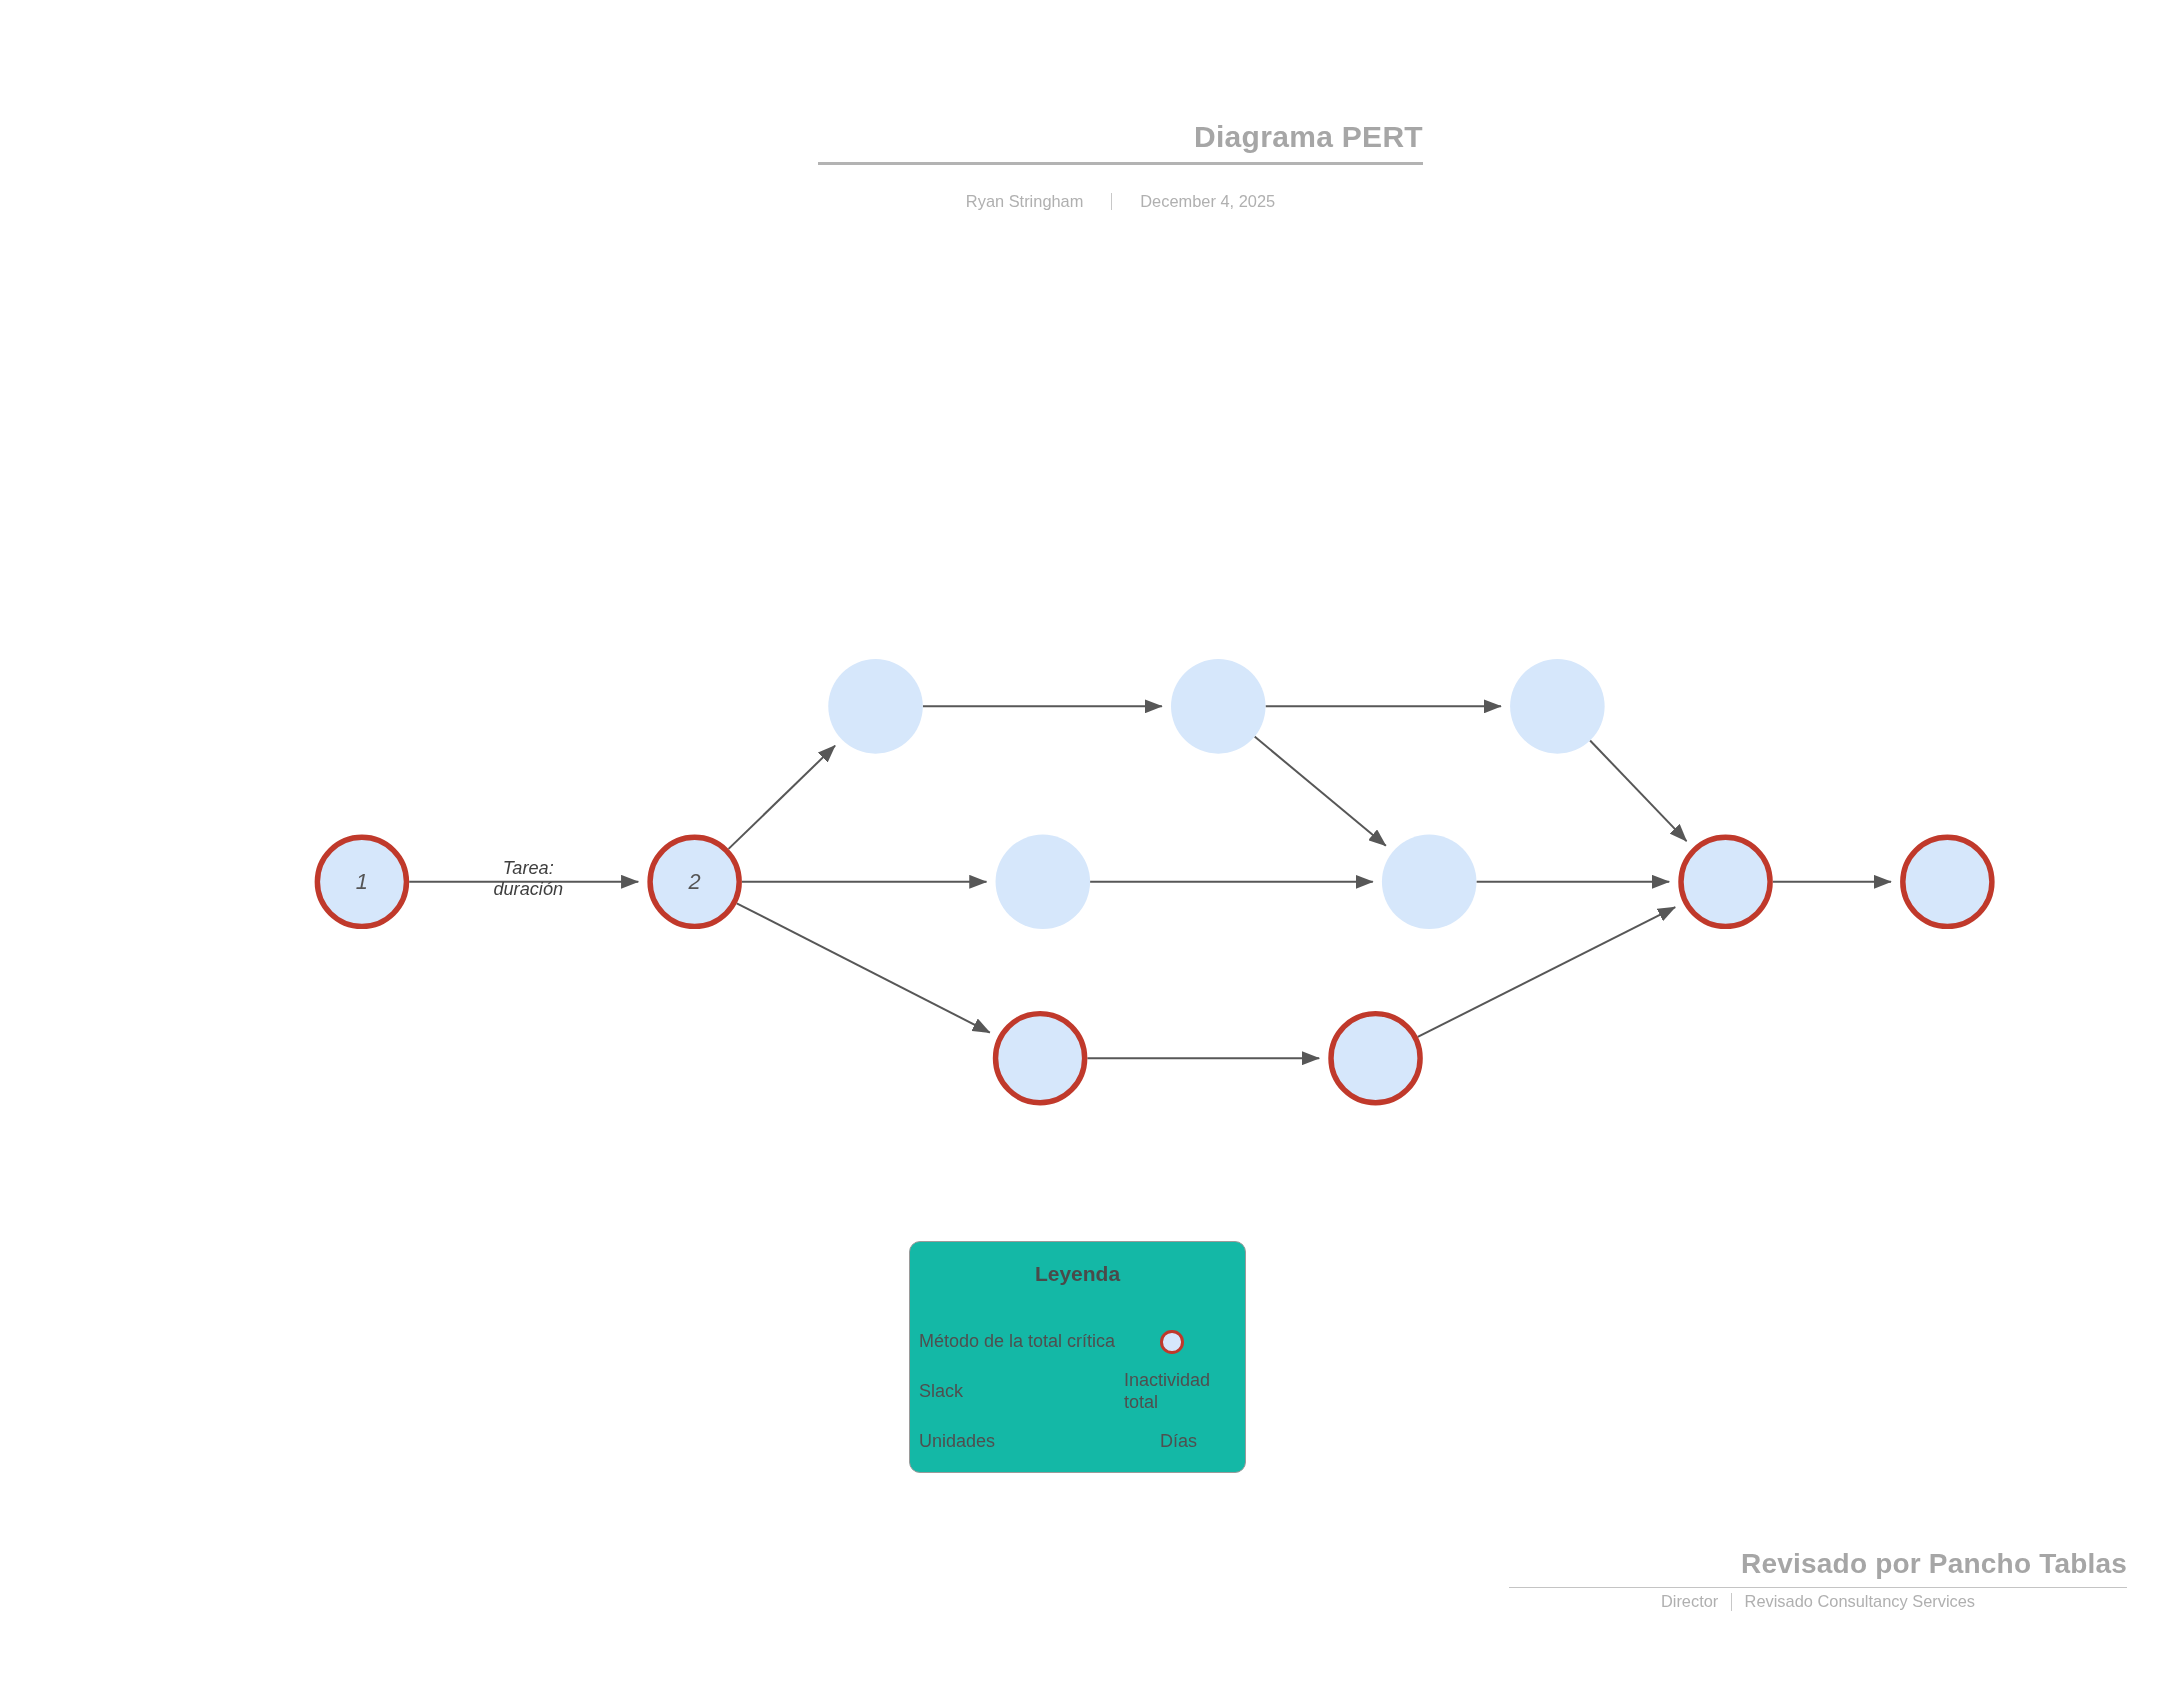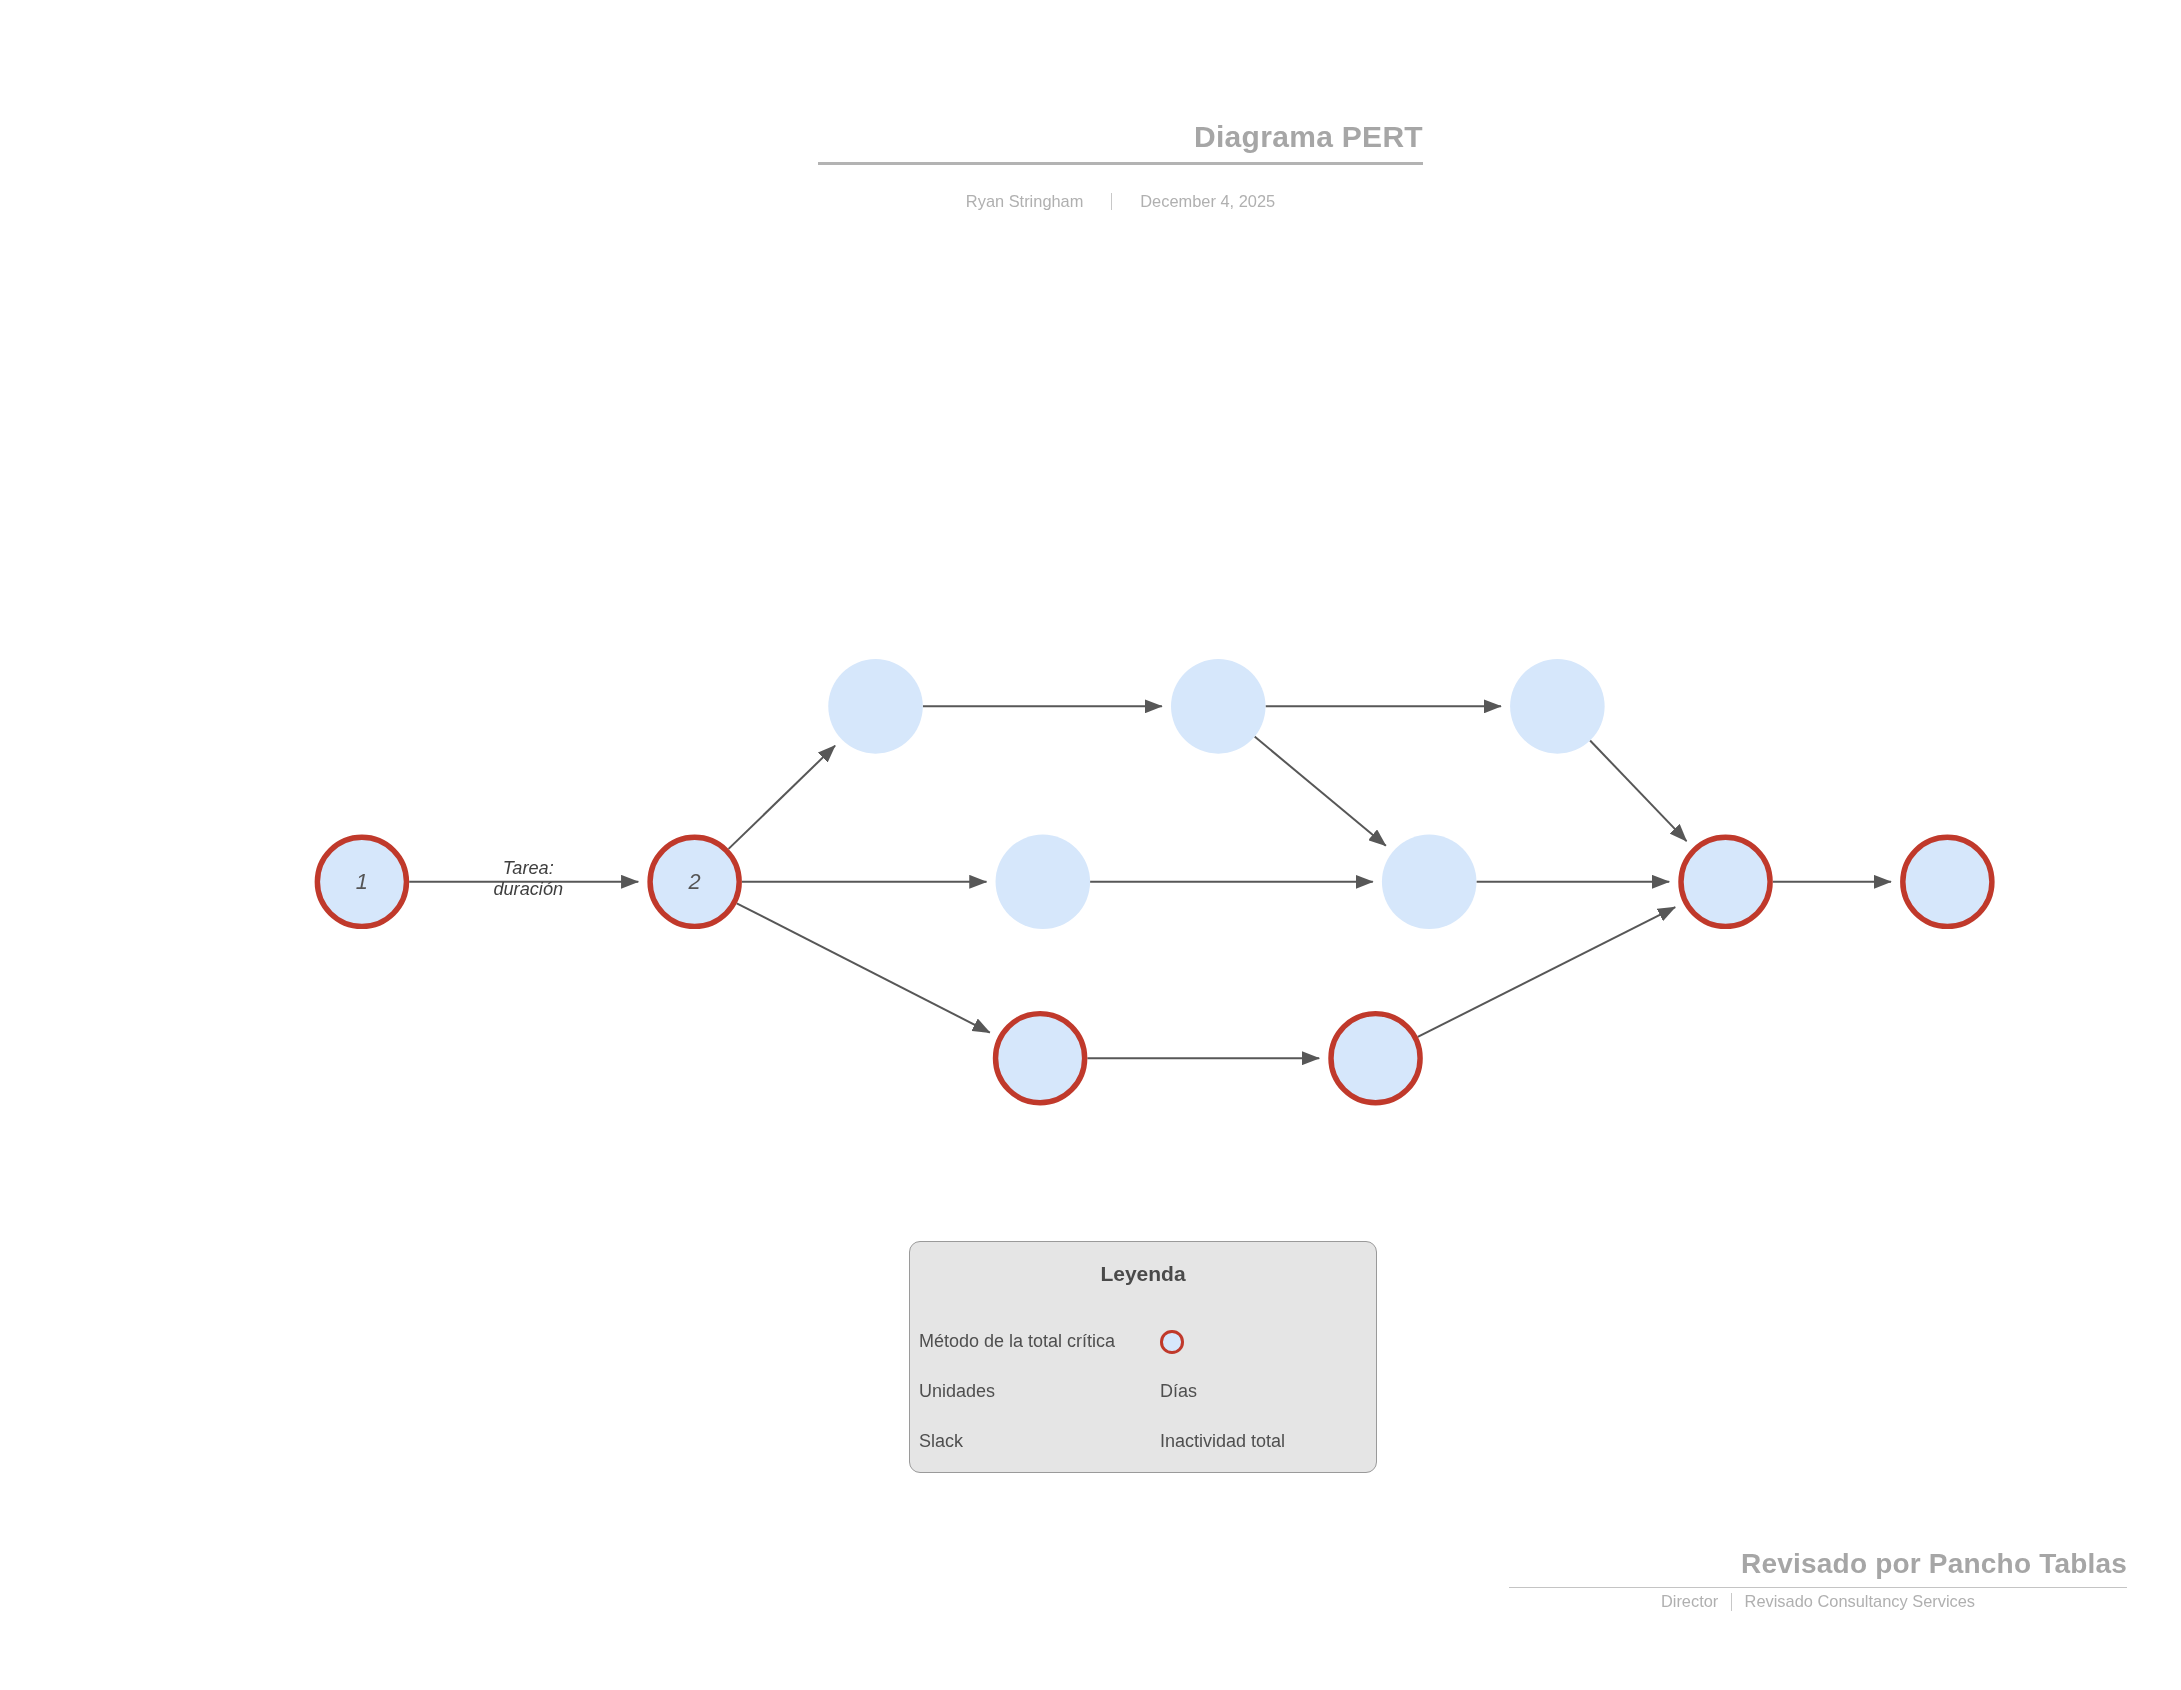--- a/index.html
+++ b/index.html
@@ -74,25 +74,25 @@
     font-size: 20px;
     font-style: italic;
     fill: #3f3f3f;
   }
 
   
   .legend {
     position: absolute;
     left: 909px;
     top: 1241px;
-    width: 468px;
+    width: 337px;
     height: 232px;
     border: 1.8px solid #9a9a9a;
     border-radius: 11px;
-    background: #e5e5e5;
+    background: #14b8a6;
     box-sizing: border-box;
   }
   .legend-title {
     text-align: center;
     font-size: 21px;
     font-weight: bold;
     color: #4a4a4a;
     margin-top: 20px;
   }
   .legend-rows {
@@ -241,27 +241,27 @@
 <div class="legend">
   <div class="legend-title">Leyenda</div>
   <div class="legend-rows">
 
     <div class="legend-row">
       <div class="legend-key">Método de la total crítica</div>
       <div class="legend-swatch"></div>
     </div>
 
     <div class="legend-row">
+      <div class="legend-key">Slack</div>
+      <div class="legend-val">Inactividad total</div>
+    </div>
+
+    <div class="legend-row">
       <div class="legend-key">Unidades</div>
       <div class="legend-val">Días</div>
-    </div>
-
-    <div class="legend-row">
-      <div class="legend-key">Slack</div>
-      <div class="legend-val">Inactividad total</div>
     </div>
 
   </div>
 </div>
 
 <div class="footer">
   <div class="footer-title">Revisado por Pancho Tablas</div>
   <div class="footer-rule"></div>
   <div class="footer-sub">
     <span>Director</span>

